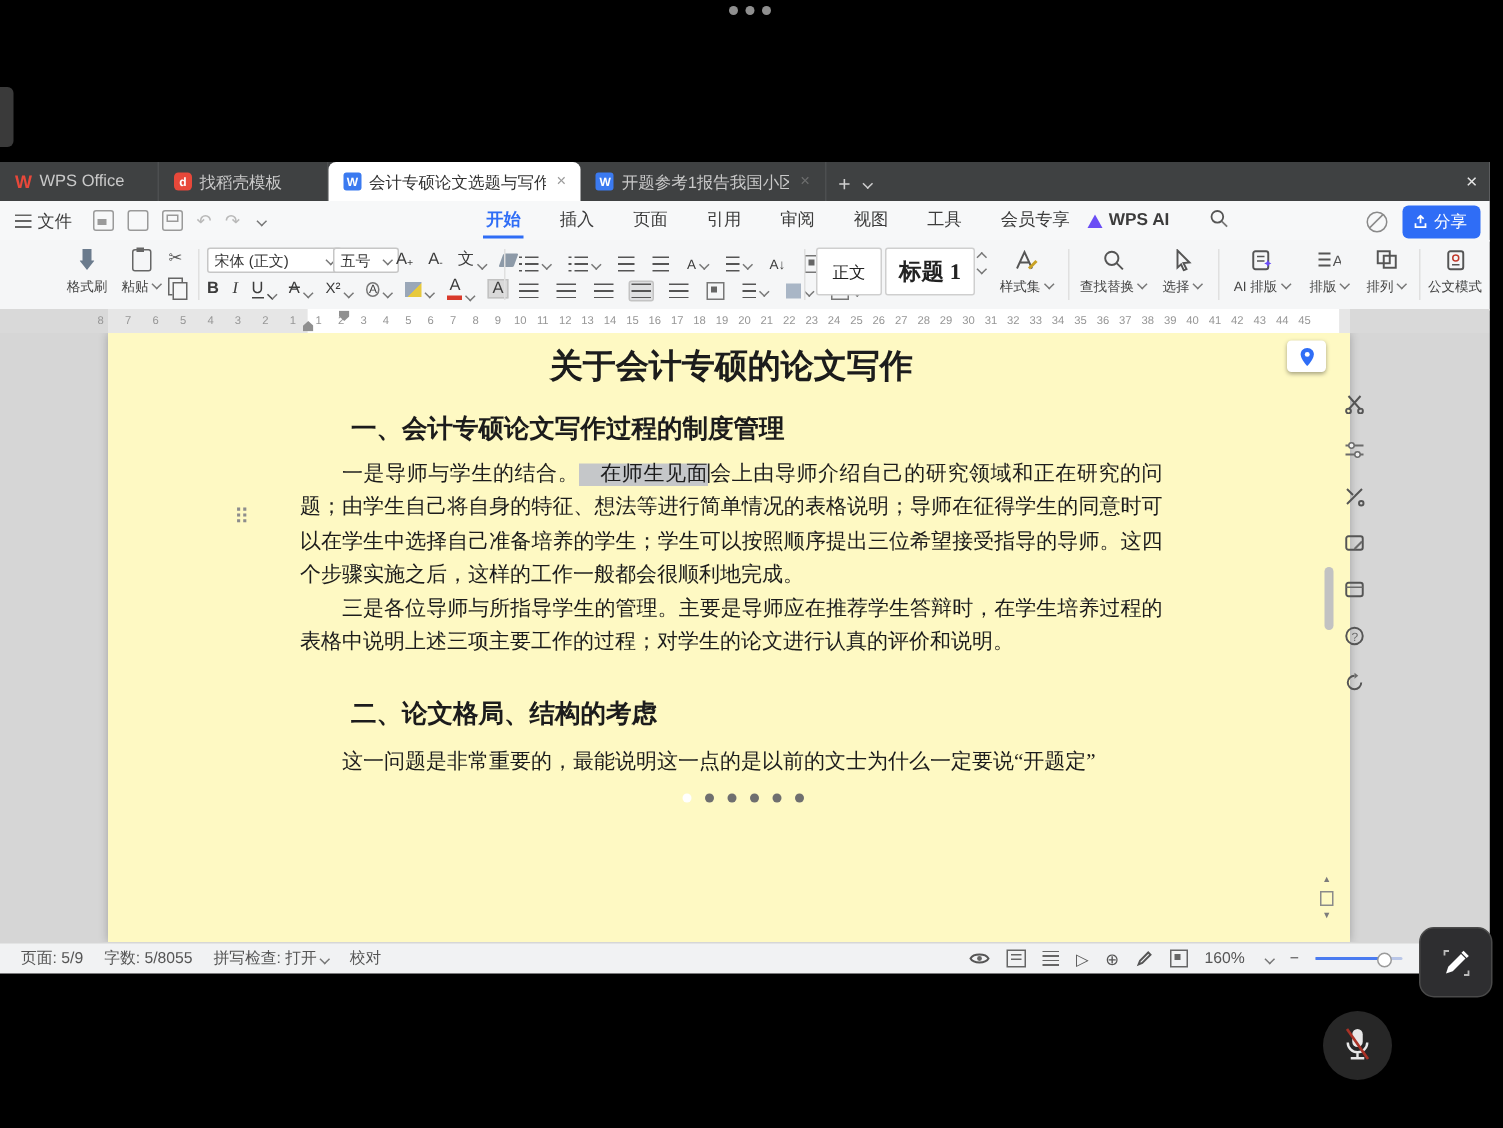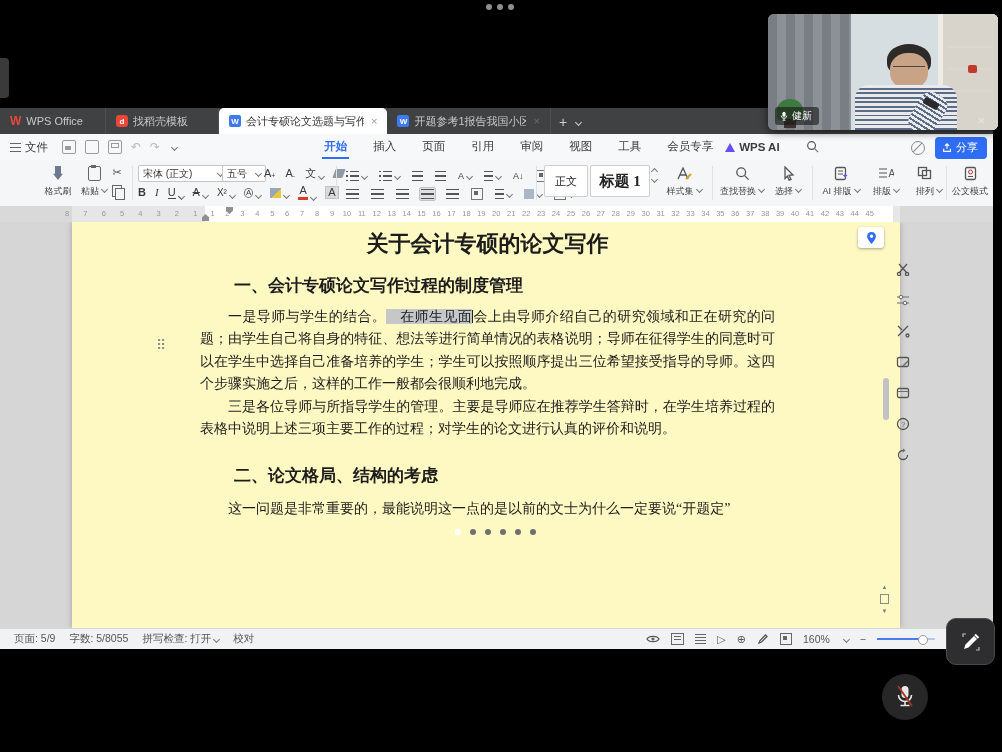--- a/index.html
+++ b/index.html
@@ -444,21 +444,21 @@
       </div>
       <div class="bigbtn" style="left:868px;width:36px;">
         <span class="ic">
             <svg width="16" height="14" viewBox="0 0 16 14">
               <path d="M1 3 h8 M1 7 h8 M1 11 h8" stroke="#555" stroke-width="1.2"></path>
               <text x="10.5" y="11" font-size="10" fill="#555" font-family="sans-serif">A</text>
             </svg>
           </span>
         <span class="lbl"><span>排版</span><span class="cv"></span></span>
       </div>
-      <div class="bigbtn" style="left:906px;width:36px;text-align:right;">
+      <div class="bigbtn" style="left:906px;width:36px;">
         <span class="ic">
             <svg width="15" height="14" viewBox="0 0 15 14">
               <rect x="1.5" y="1.5" width="8" height="8" class="ic-svg"></rect>
               <rect x="5.5" y="4.5" width="8" height="8" class="ic-svg" fill="#f5f6f7"></rect>
             </svg>
           </span>
         <span class="lbl"><span>排列</span><span class="cv"></span></span>
       </div>
       <div class="rdiv" style="left:946px;"></div>
       <div class="bigbtn" style="left:948px;width:44px;">
@@ -636,41 +636,20 @@
 
   <div class="ind-dots">
     <span class="on"></span>
       <span></span>
       <span></span>
       <span></span>
       <span></span>
       <span></span>
   </div>
 
-  <div class="webcam">
-    <div class="curtain"></div>
-    <div class="shelf"></div>
-    <div class="toy"></div>
-    <div class="person">
-      <div class="hair"></div>
-      <div class="face"></div>
-      <div class="glasses"></div>
-      <div class="torso"></div>
-      <div class="arm"></div>
-      <div class="watch"></div>
-    </div>
-    <div class="plant"></div>
-    <div class="name-tag">
-      <svg width="8" height="10" viewBox="0 0 10 13">
-          <rect x="3" y="1" width="4" height="6.5" rx="2" fill="#fff"></rect>
-          <path d="M1.5 6 A3.5 3.5 0 0 0 8.5 6 M5 9.5 V12 M3 12 h4" stroke="#fff" fill="none" stroke-width="1.1"></path>
-        </svg>
-      <span>健新</span>
-    </div>
-  </div>
 
   <div class="annot-btn">
     <svg width="22" height="22" viewBox="0 0 22 22">
         <path d="M4 18 L5.5 13.5 L14 5 L17 8 L8.5 16.5 Z" fill="#fff"></path>
         <path d="M15 3.5 L18.5 7" stroke="#fff" stroke-width="2"></path>
         <path d="M3 6 V3 H6 M16 19 H19 V16" stroke="#bbb" fill="none" stroke-width="1.2"></path>
       </svg>
   </div>
   <div class="mic-btn">
     <svg width="22" height="26" viewBox="0 0 20 26">

